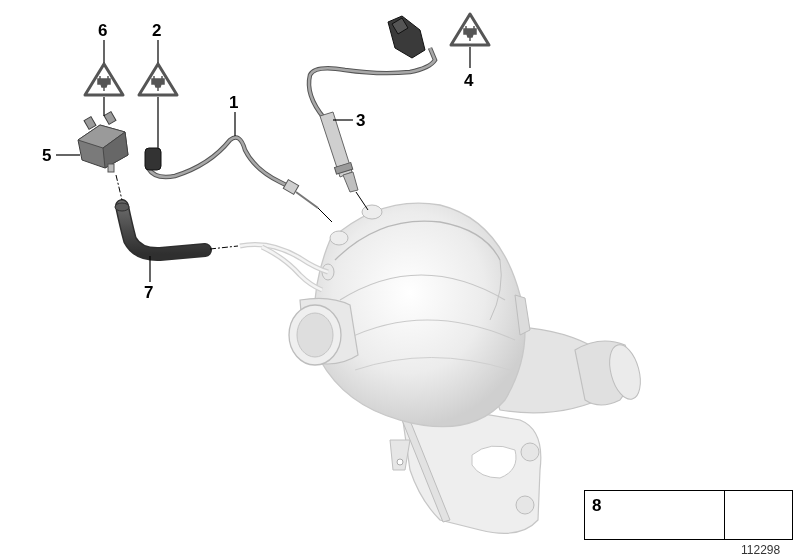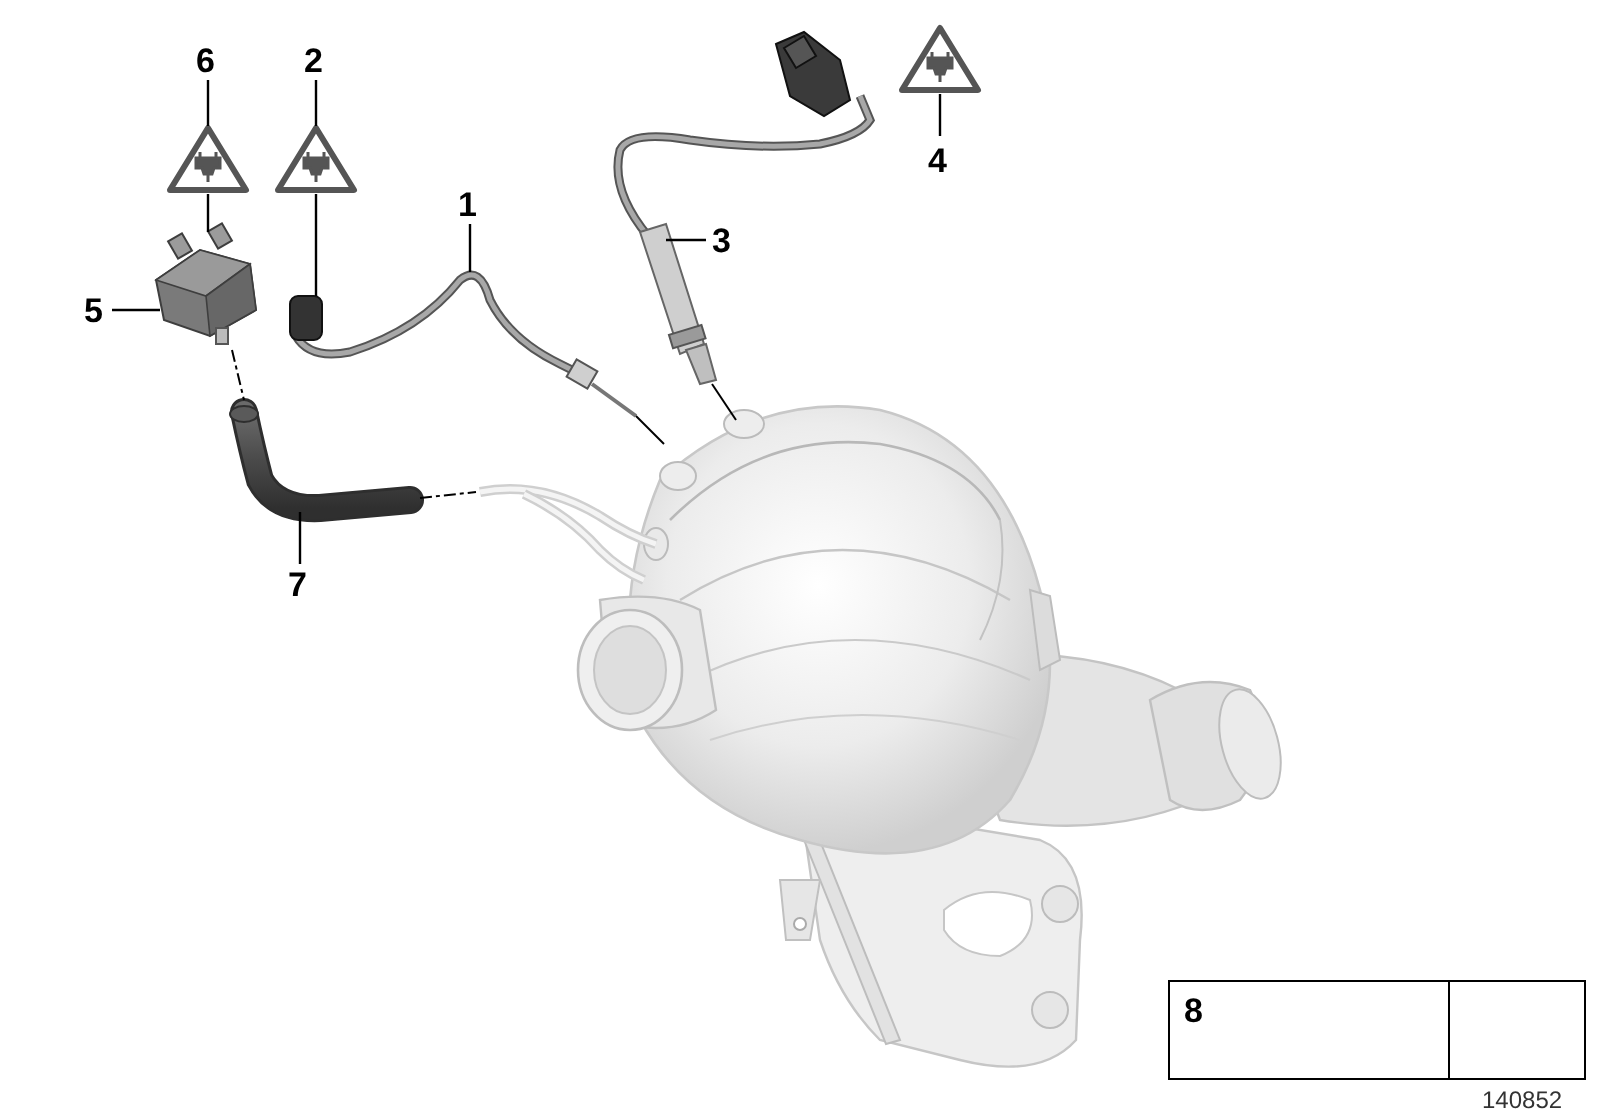--- a/index.html
+++ b/index.html
@@ -152,13 +152,13 @@
 <div class="callout" style="left:356px;top:112px;">3</div>
 <div class="callout" style="left:464px;top:72px;">4</div>
 <div class="callout" style="left:42px;top:147px;">5</div>
 <div class="callout" style="left:98px;top:22px;">6</div>
 <div class="callout" style="left:144px;top:284px;">7</div>
 
 <div class="legend-box">
   <div class="legend-num">8</div>
   <div class="legend-divider"></div>
 </div>
-<div class="ref-id">140852</div>
+<div class="ref-id">112298</div>
 
 </body></html>

